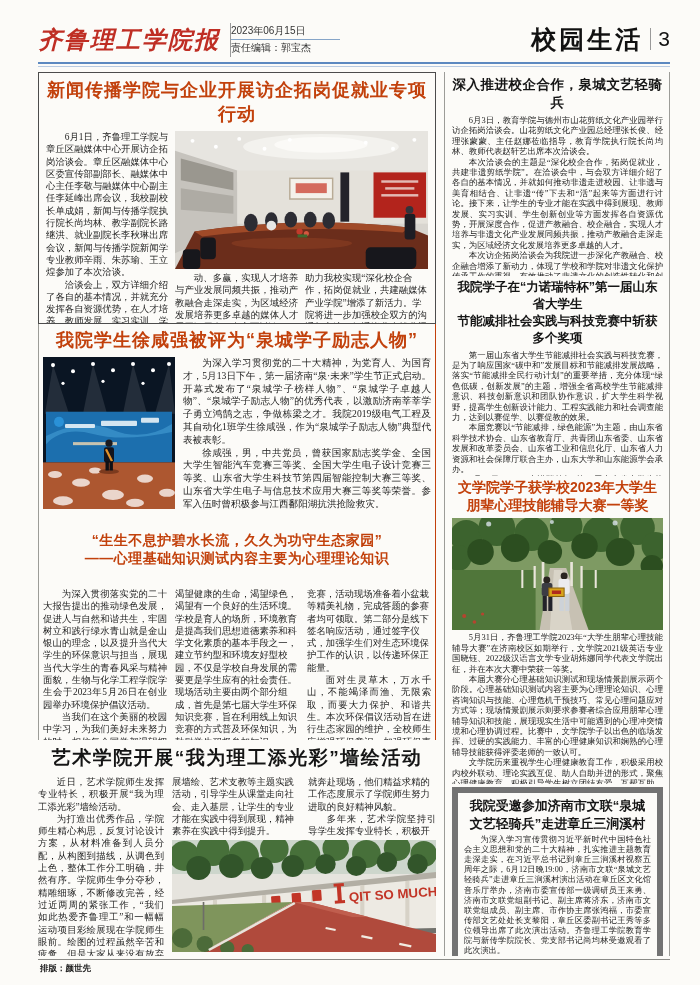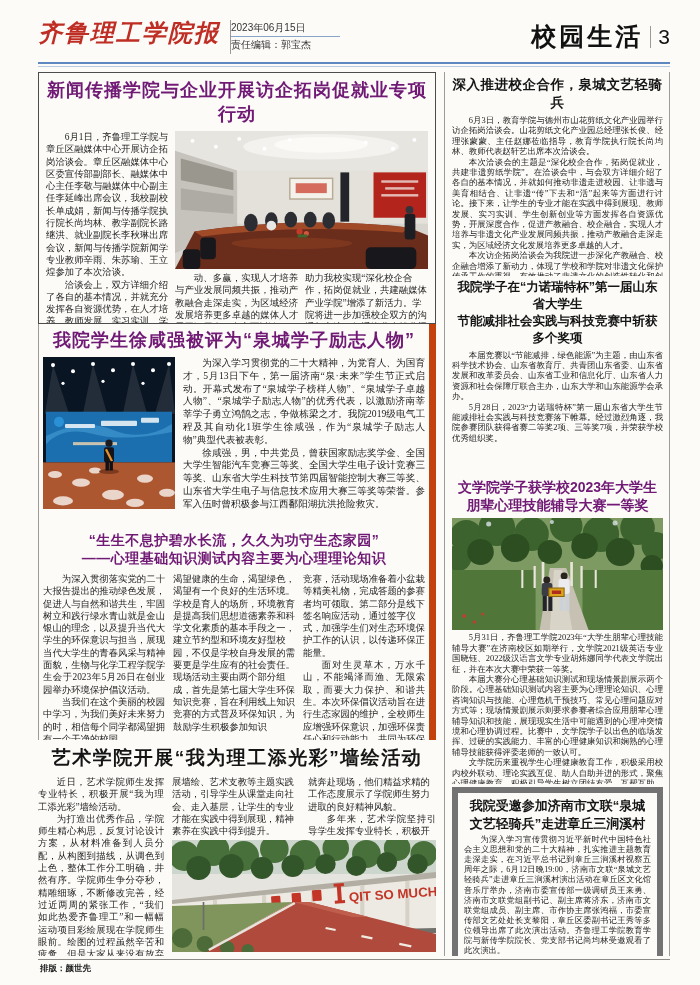--- a/index.html
+++ b/index.html
@@ -1,62 +1,62 @@
 <!DOCTYPE html>
 <html><head>
 <meta charset="utf-8">
 <style>
   *{margin:0;padding:0;box-sizing:border-box}
   html,body{width:700px;height:985px;background:#ffffff;overflow:hidden}
   body{font-family:"Liberation Serif","DejaVu Serif",serif;color:#1d1d1d}
   .page{width:700px;height:985px;background:#fcfbf8;padding:20px 30px 0 38px}
   
-  header{display:flex;align-items:flex-start;gap:10px;height:40px}
+  header{display:flex;align-items:center;gap:10px;height:40px}
   .masthead{font-family:"DejaVu Serif","Liberation Serif",serif;font-style:italic;font-weight:bold;
     color:#bf2e24;font-size:24px;letter-spacing:2px;white-space:nowrap;line-height:1.1}
   .pubinfo{font-family:Liberation Sans, sans-serif;font-size:10px;color:#333;
     border-left:1px solid #999;padding:1px 0 2px 0;line-height:1.4;min-width:110px}
   .pubinfo .date{border-bottom:1px solid #86a5c8;padding-bottom:1px;margin-bottom:1px}
   .hspacer{flex:1}
   .section-block{display:flex;align-items:center;gap:7px;font-family:"Liberation Sans","DejaVu Sans",sans-serif;
     font-weight:bold;color:#111;padding-bottom:2px}
   .section-name{font-size:25px;letter-spacing:3px}
   .section-divider{width:1px;height:22px;background:#9a9a9a}
   .page-number{font-size:21px;font-weight:normal}
   .header-rule{border-top:2.5px solid #5d89c0;border-bottom:1px solid #b9cbe2;height:5px;margin:2px 0 5px}
   
   main{display:flex;gap:8px;height:884px;overflow:hidden}
   .lcol{width:398px;flex:none}
   .rcol{width:226px;flex:none;border-left:1px solid #9c9c98;border-right:1px solid #9c9c98;
     padding:2px 6px 0 7px;overflow:hidden}
   article{overflow:hidden}
   h2{font-family:"Liberation Sans","DejaVu Sans",sans-serif;text-align:center;font-weight:bold;color:#151515}
-  .red{color:#701a75}
+  .red{color:#c2410c}
   p.ind{text-indent:2em;text-align:justify}
   
   .a-l1{height:252px;border:1px solid #4c4c4c;padding:4px 7px 0;background:#fcfbf8}
   .a-l1 h2{font-size:18px;letter-spacing:1px;margin:1px 0 5px}
   .a-l1-body{display:flex;gap:7px}
   .a-l1-left{width:122px;flex:none;font-size:9.4px;line-height:12.3px}
   .a-l1-right{flex:1;min-width:0}
   .photo-frame{display:block;width:100%}
   .a-l1-cols{display:flex;gap:7px;margin-top:3px}
   .a-l1-cols>div{flex:1;font-size:9.4px;line-height:12.3px;min-width:0}
   
-  .lmid{border-left:1px solid #9c9c98;border-right:7px solid #c2410c;padding:0 4px}
+  .lmid{border-left:1px solid #9c9c98;border-right:1px solid #c2410c;padding:0 4px}
   .a-l2{height:206px;padding-top:4px}
   .a-l2 h2{font-size:18px;letter-spacing:1px;margin-bottom:5px}
   .a-l2-body{display:flex;gap:8px}
   .a-l2-photo{width:132px;flex:none}
   .a-l2-text{flex:1;min-width:0;font-size:9.6px;line-height:12.8px}
   .a-l3{height:210px;padding-top:2px}
   .a-l3 h2 span{display:block}
   .a-l3 .t1{font-size:14px;letter-spacing:0.5px}
   .a-l3 .t2{font-size:14px;letter-spacing:0.5px}
-  .a-l3-cols{display:flex;gap:8px;margin-top:5px}
+  .a-l3-cols{display:flex;gap:8px;margin-top:20px}
   .a-l3-cols>div{flex:1;min-width:0;font-size:9.4px;line-height:12.3px}
   .a-l4{height:216px;padding-top:5px}
   .a-l4 h2{font-size:19px;letter-spacing:1.5px;margin-bottom:5px}
   .a-l4-body{display:flex;gap:8px}
   .a-l4-left{width:126px;flex:none;font-size:9.4px;line-height:12.3px}
   .a-l4-right{flex:1;min-width:0}
   .a-l4-cols{display:flex;gap:8px}
   .a-l4-cols>div{flex:1;min-width:0;font-size:9.4px;line-height:12.3px}
   .a-l4 .photo-frame{margin-top:3px}
   
@@ -341,20 +341,21 @@
         <p class="ind">6月3日，教育学院与德州市山花剪纸文化产业园举行访企拓岗洽谈会。山花剪纸文化产业园总经理张长俊、经理张蒙蒙、主任赵娜莅临指导，教育学院执行院长尚均林、教师代表赵轩艺出席本次洽谈会。</p>
         <p class="ind">本次洽谈会的主题是“深化校企合作，拓岗促就业，共建非遗剪纸学院”。在洽谈会中，与会双方详细介绍了各自的基本情况，并就如何推动非遗走进校园、让非遗与美育相结合、让非遗“传”下去和“活”起来等方面进行讨论。接下来，让学生的专业才能在实践中得到展现、教师发展、实习实训、学生创新创业等方面发挥各自资源优势，开展深度合作，促进产教融合、校企融合，实现人才培养与非遗文化产业发展同频共振，推动产教融合走深走实，为区域经济文化发展培养更多卓越的人才。</p>
         <p class="ind">本次访企拓岗洽谈会为我院进一步深化产教融合、校企融合增添了新动力，体现了学校和学院对非遗文化保护传承工作的重视，有效推动了非遗文化的创造性转化和创新性发展。为我院培养非遗文化创意人才提供了新思路，进一步推进非遗文化全方位融入学校教育和学院特色文化建设。</p>
       </article>
 
       <article class="a-r2">
         <h2>
           <span>我院学子在“力诺瑞特杯”第一届山东省大学生</span><br>
           <span>节能减排社会实践与科技竞赛中斩获多个奖项</span>
         </h2>
+        <p class="ind">第一届山东省大学生节能减排社会实践与科技竞赛，是为了响应国家“碳中和”发展目标和节能减排发展战略，落实“节能减排全民行动计划”的重要举措，充分体现“绿色低碳，创新发展”的主题，增强全省高校学生节能减排意识、科技创新意识和团队协作意识，扩大学生科学视野，提高学生创新设计能力、工程实践能力和社会调查能力，达到以赛促学、以赛促教的效果。</p>
         <p class="ind">本届竞赛以“节能减排，绿色能源”为主题，由山东省科学技术协会、山东省教育厅、共青团山东省委、山东省发展和改革委员会、山东省工业和信息化厅、山东省人力资源和社会保障厅联合主办，山东大学和山东能源学会承办。</p>
         <p class="ind">5月28日，2023“力诺瑞特杯”第一届山东省大学生节能减排社会实践与科技竞赛落下帷幕。经过激烈角逐，我院参赛团队获得省赛二等奖2项、三等奖7项，并荣获学校优秀组织奖。</p>
 
       </article>
 
       <article class="a-r3">
         <h2 class="red">
           <span>文学院学子获学校2023年大学生</span><br>
           <span>朋辈心理技能辅导大赛一等奖</span>
         </h2>

